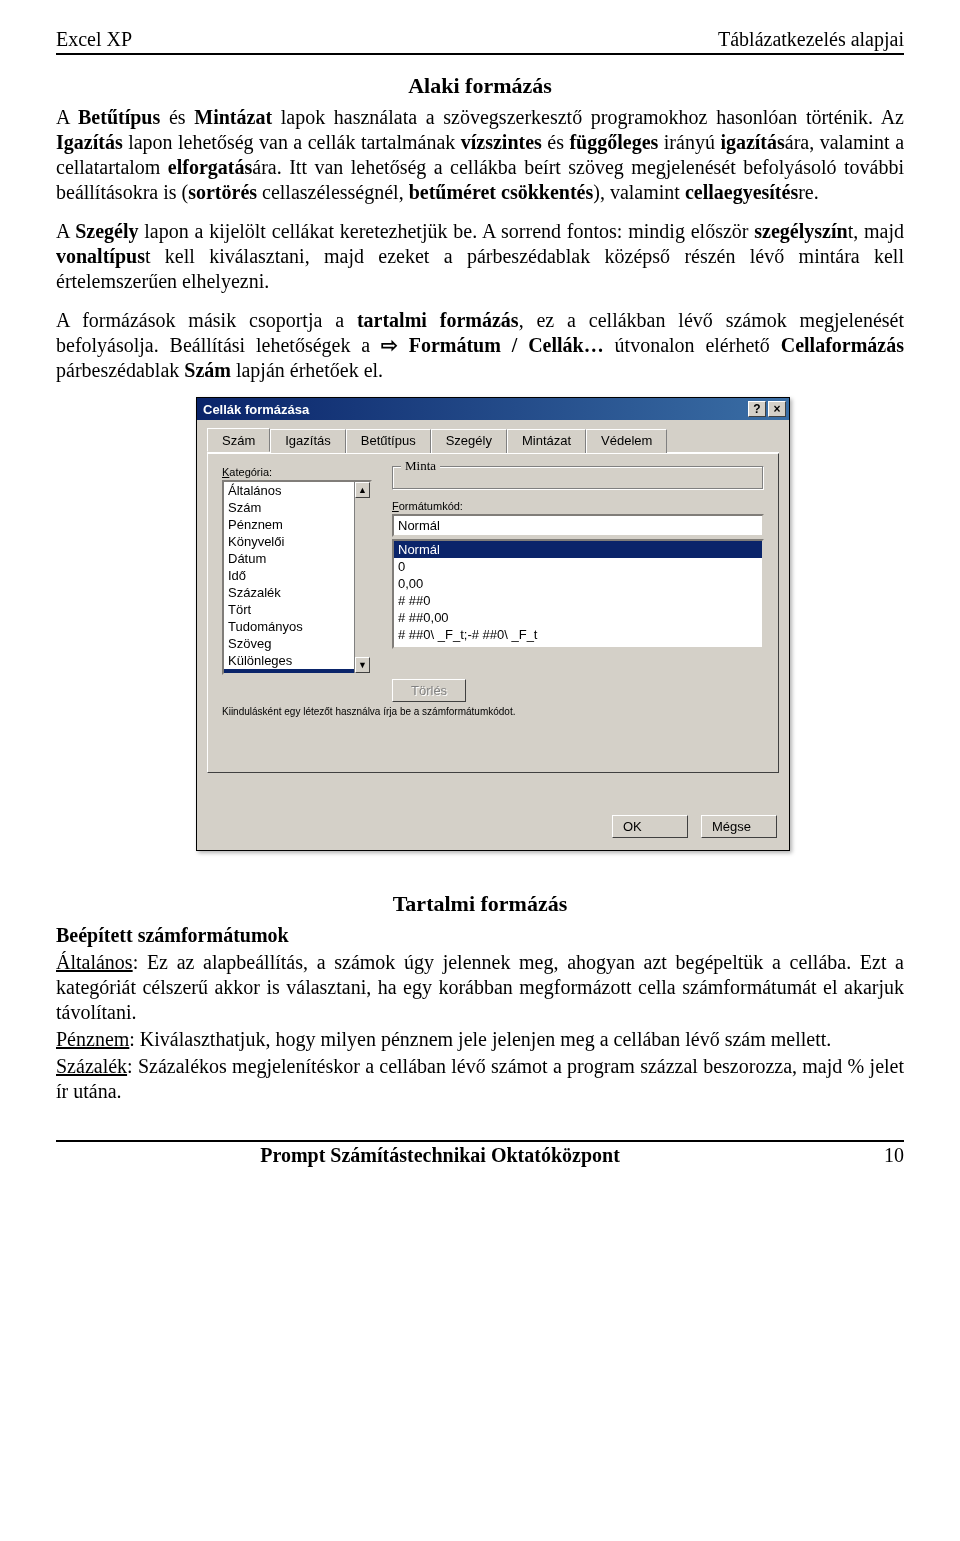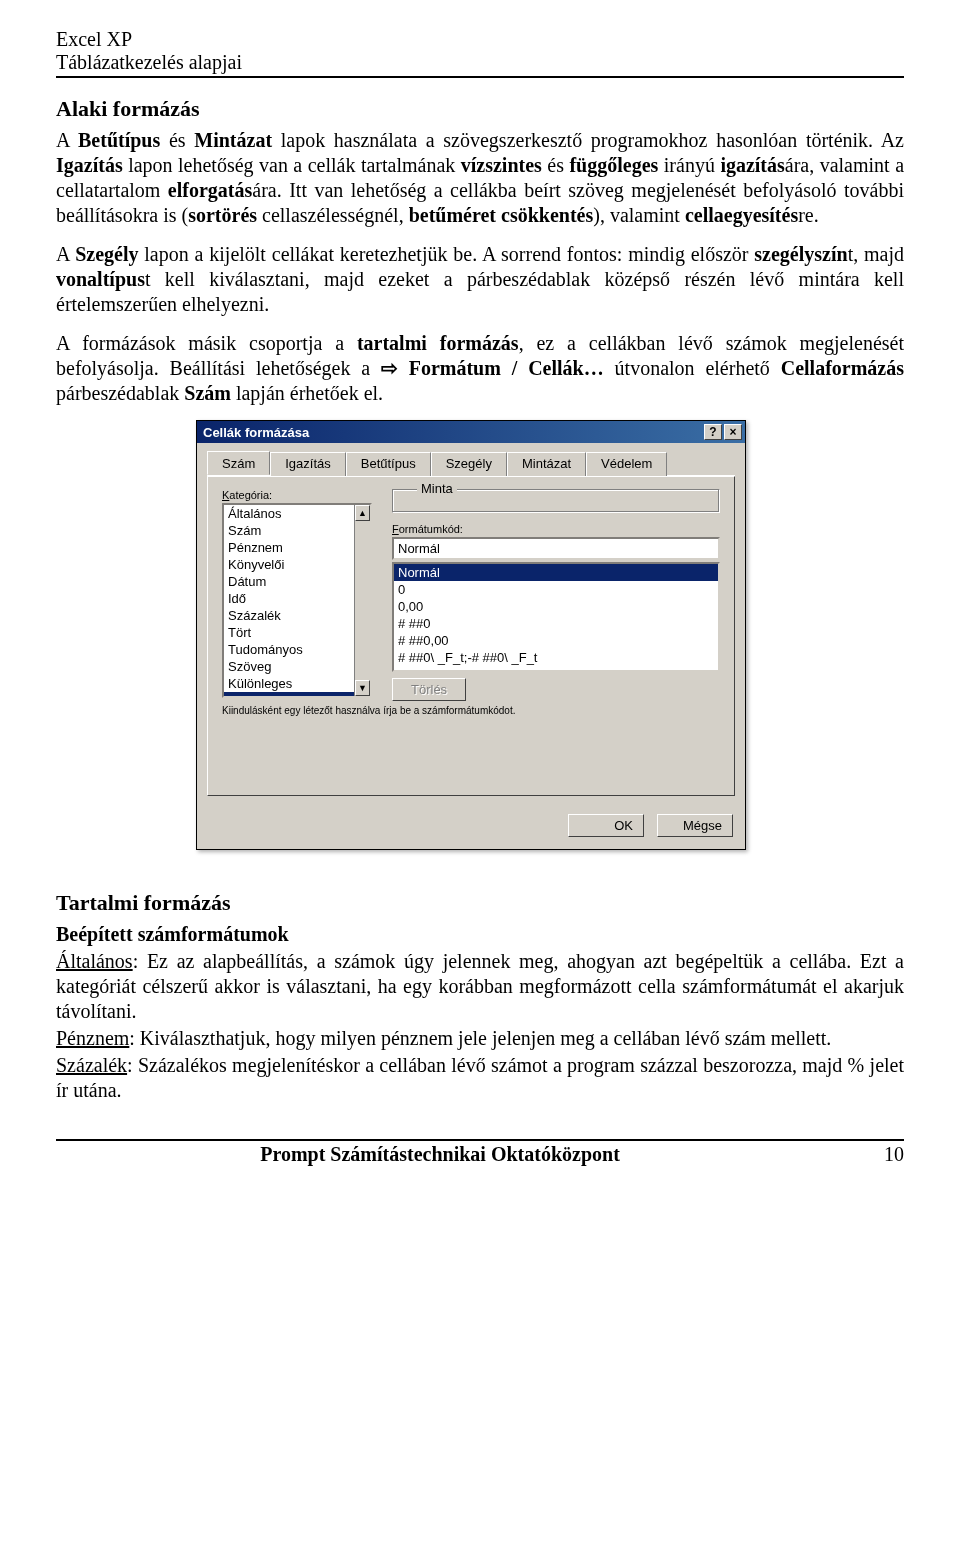--- a/index.html
+++ b/index.html
@@ -14,40 +14,40 @@
   .page {
     padding: 28px 56px 20px 56px;
   }
   .header-row {
     display: flex;
     justify-content: space-between;
     font-size: 20px;
     border-bottom: 2px solid #000;
     padding-bottom: 2px;
     margin-bottom: 18px;
-    flex-direction: column;
   }
   .h-section {
     font-size: 22px;
     font-weight: bold;
     margin: 4px 0 6px 0;
+    text-align: center;
   }
   .para {
     font-size: 20px;
     line-height: 1.25;
     text-align: justify;
     margin: 0 0 14px 0;
   }
   .para .b { font-weight: bold; }
   .para .u { text-decoration: underline; }
   .arrow-glyph { font-family: sans-serif; font-weight: bold; }
 
   
   .dialog {
-    width: 550px;
+    width: 594px;
     margin: 6px 0 6px 140px;
     font-family: Tahoma, Verdana, sans-serif;
     font-size: 13px;
     color: #000;
     border: 1px solid #000;
     box-shadow: 2px 2px 4px rgba(0,0,0,0.3);
     background: #d4d0c8;
     user-select: none;
   }
   .titlebar {
@@ -148,24 +148,25 @@
     border-right-color: #fff;
     border-bottom-color: #fff;
     box-shadow: inset -1px -1px 0 #808080, inset 1px 1px 0 #fff;
     padding: 8px 10px 12px 10px;
     margin-bottom: 10px;
     position: relative;
     min-height: 24px;
   }
   .groupbox .legend {
     position: absolute;
-    top: -9px; left: 24px;
+    top: -9px; left: 8px;
     background: #d4d0c8;
     padding: 0 4px;
     font-size: 13px;
+    font-family: Liberation Serif, serif;
   }
   .textfield {
     width: 100%;
     background: #fff;
     border: 2px inset #d4d0c8;
     padding: 2px 4px;
     font-family: Tahoma, sans-serif;
     font-size: 13px;
     margin-bottom: 2px;
   }
@@ -184,21 +185,22 @@
   .btn {
     background: #d4d0c8;
     border: 1px solid #fff;
     border-right-color: #404040;
     border-bottom-color: #404040;
     padding: 3px 18px;
     font-family: Tahoma, sans-serif;
     font-size: 13px;
     color: #000;
     display: inline-block;
-    text-align: right;
+    text-align: left;
+    margin-top: 24px;
   }
   .btn.disabled { color: #808080; text-shadow: 1px 1px 0 #fff; }
   .dlg-help {
     font-size: 10px;
     margin-top: 4px;
   }
   .dlg-footer {
     display: flex;
     justify-content: flex-end;
     gap: 13px;

